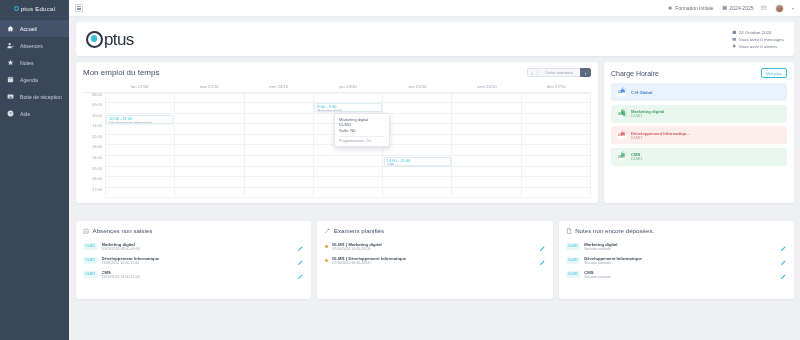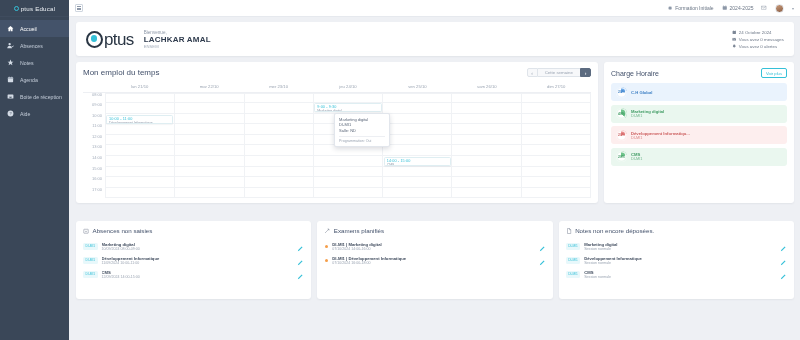--- a/index.html
+++ b/index.html
@@ -309,25 +309,20 @@
       <span class="caret">▾</span>
     </header>
 
     <div class="content">
 
       <section class="banner">
         <div class="logo-wrap">
           <span class="logo-o"></span>
           <span class="logo-word">ptus</span>
         </div>
-        <div class="welcome">
-          <div class="hi">Bienvenue,</div>
-          <div class="who">LACHKAR AMAL</div>
-          <div class="org">ENSEM</div>
-        </div>
         <div class="banner-spacer"></div>
         <div class="meta-list">
           <div class="meta-row">
             <svg viewBox="0 0 24 24">
                 <rect x="3" y="5" width="18" height="16" rx="2"></rect>
                 <rect x="6" y="2" width="2.5" height="4"></rect>
                 <rect x="15.5" y="2" width="2.5" height="4"></rect>
               </svg>
             <span>24 Octobre 2024</span>
           </div>

